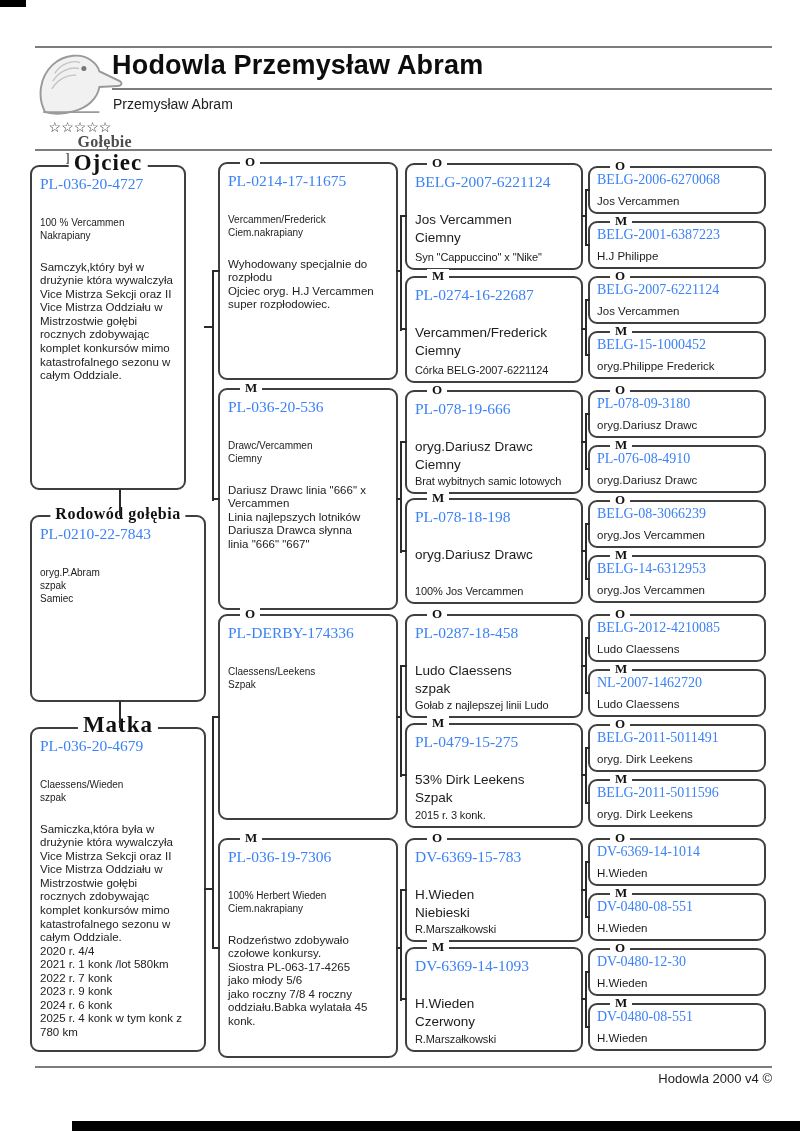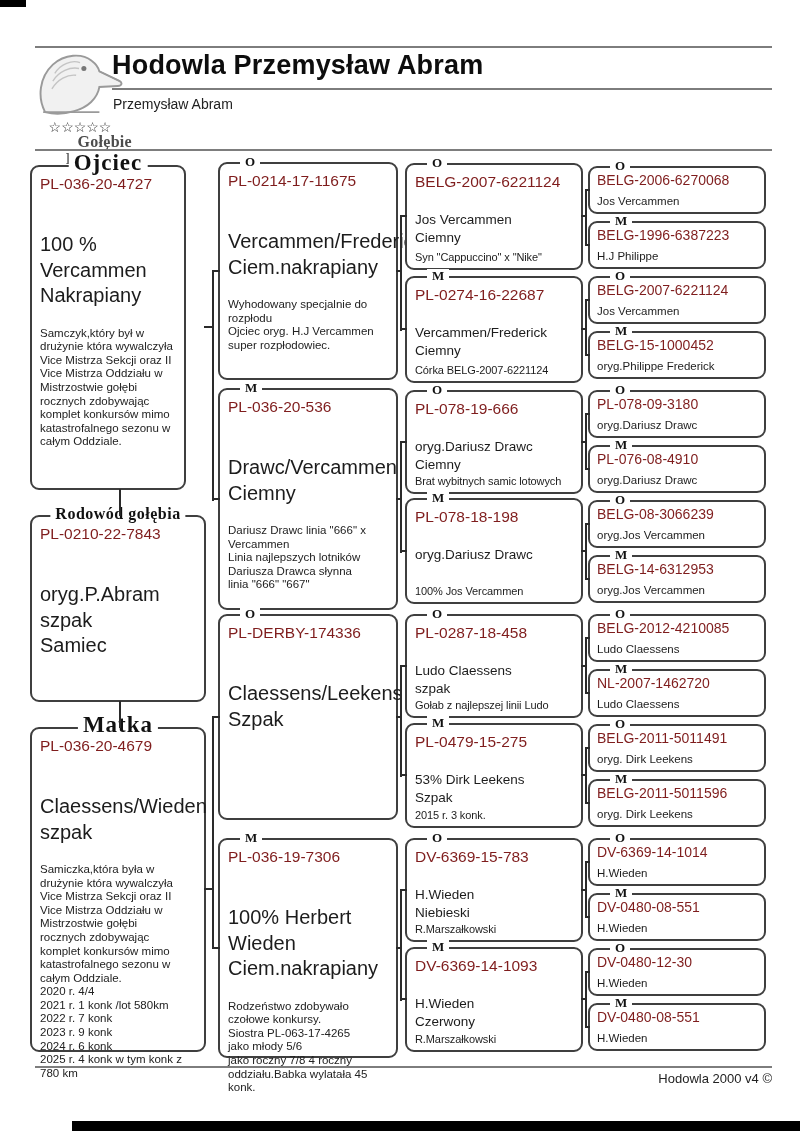--- a/index.html
+++ b/index.html
@@ -13,22 +13,22 @@
   #logo{position:absolute;left:28px;top:52px;width:104px;text-align:center;}
   #logo .stars{font-size:14px;letter-spacing:0px;color:#2c2c2c;line-height:1;}
   #logo .lg{font-family:"Liberation Serif",serif;font-weight:bold;font-size:16px;color:#4d4d4d;line-height:1.05;letter-spacing:0.3px;text-align:right;}
   
   .box{position:absolute;box-sizing:border-box;border:2px solid #3f3f3f;border-radius:9px;background:#fff;padding:6px 8px 4px;}
   .legend{position:absolute;background:#fff;padding:0 5px;font-family:"Liberation Serif",serif;
           font-weight:bold;line-height:1;color:#111;white-space:nowrap;}
   .legend-sex{top:-9px;left:20px;font-size:13px;}
   .legend-big{left:50%;transform:translateX(-50%);top:-16px;font-size:23px;letter-spacing:1px;}
   .legend-mid{left:50%;transform:translateX(-50%);top:-11px;font-size:16px;letter-spacing:0.5px;}
-  .ring{font-size:15.5px;margin-top:2px;color:#7f1d1d;}
-  .name{font-size:20px;margin-top:39px;line-height:1.28;}
+  .ring{font-size:15.5px;margin-top:2px;color:#3b82f6;font-family:Liberation Serif, serif;}
+  .name{font-size:10px;margin-top:24px;line-height:1.28;}
   .desc{font-size:11.5px;margin-top:18px;line-height:1.18;color:#222;}
   .pre{white-space:pre-line;}
   .g3{display:flex;flex-direction:column;}
   .g3 .name{margin-top:20px;font-size:13.5px;line-height:1.3;}
   .g3 .note{margin-top:auto;font-size:11px;letter-spacing:-0.1px;padding-bottom:1px;}
   .g4{display:flex;flex-direction:column;justify-content:space-between;padding:4px 7px 4px;}
   .g4 .ring{font-size:14px;margin:0;}
   .g4 .name{font-size:11.5px;margin:0;line-height:1.1;}
   .ln{position:absolute;background:#2a2a2a;}
   #footer-text{position:absolute;left:572px;top:1071px;width:200px;text-align:right;font-size:13px;color:#222;}
@@ -204,21 +204,21 @@
     <div class="note">R.Marszałkowski</div>
   </div>
 
   <div class="box g4" style="left:588px;top:166px;width:178px;height:48px;">
     <span class="legend legend-sex">O</span>
     <div class="ring">BELG-2006-6270068</div>
     <div class="name">Jos Vercammen</div>
   </div>
   <div class="box g4" style="left:588px;top:221px;width:178px;height:48px;">
     <span class="legend legend-sex">M</span>
-    <div class="ring">BELG-1996-6387223</div>
+    <div class="ring">BELG-2001-6387223</div>
     <div class="name">H.J Philippe</div>
   </div>
   <div class="box g4" style="left:588px;top:276px;width:178px;height:48px;">
     <span class="legend legend-sex">O</span>
     <div class="ring">BELG-2007-6221124</div>
     <div class="name">Jos Vercammen</div>
   </div>
   <div class="box g4" style="left:588px;top:331px;width:178px;height:48px;">
     <span class="legend legend-sex">M</span>
     <div class="ring">BELG-15-1000452</div>

